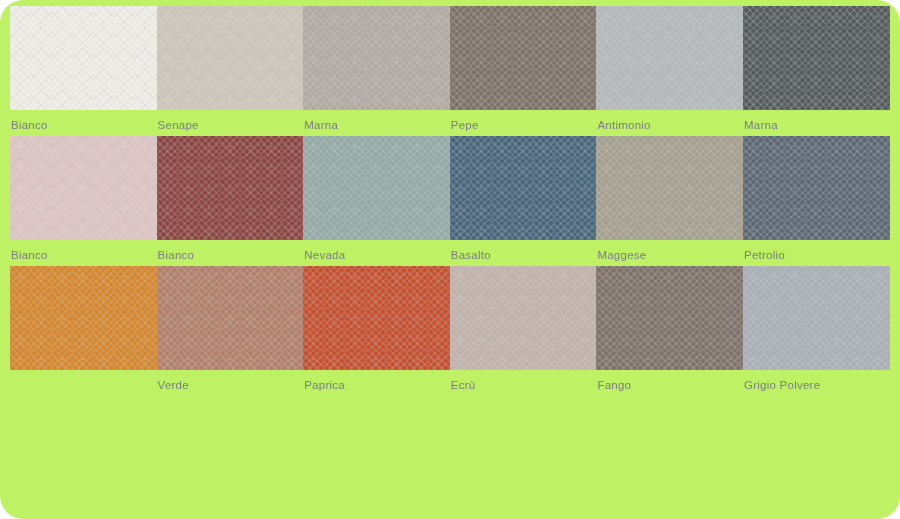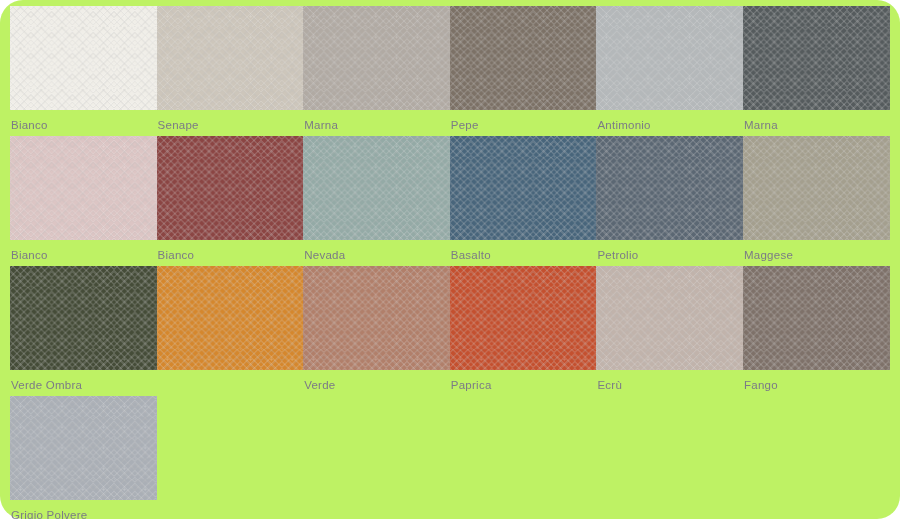--- a/index.html
+++ b/index.html
@@ -182,41 +182,34 @@
         <div class="swatch-label">Nevada</div>
       </div>
       <div class="swatch-cell">
         <div class="swatch-chip" style="background-color: rgb(72, 101, 123);">
           <div class="texture"></div>
           <div class="texture-dots"></div>
         </div>
         <div class="swatch-label">Basalto</div>
       </div>
       <div class="swatch-cell">
+        <div class="swatch-chip" style="background-color: rgb(164, 159, 142);">
+          <div class="texture"></div>
+          <div class="texture-dots"></div>
+        </div>
+        <div class="swatch-label">Maggese</div>
+      </div>
+      <div class="swatch-cell">
         <div class="swatch-chip" style="background-color: rgb(91, 103, 115);">
           <div class="texture"></div>
           <div class="texture-dots"></div>
         </div>
         <div class="swatch-label">Petrolio</div>
       </div>
       <div class="swatch-cell">
-        <div class="swatch-chip" style="background-color: rgb(164, 159, 142);">
-          <div class="texture"></div>
-          <div class="texture-dots"></div>
-        </div>
-        <div class="swatch-label">Maggese</div>
-      </div>
-      <div class="swatch-cell">
-        <div class="swatch-chip" style="background-color: rgb(69, 76, 56);">
-          <div class="texture"></div>
-          <div class="texture-dots"></div>
-        </div>
-        <div class="swatch-label">Verde Ombra</div>
-      </div>
-      <div class="swatch-cell">
         <div class="swatch-chip" style="background-color: rgb(213, 135, 45);">
           <div class="texture"></div>
           <div class="texture-dots"></div>
         </div>
       </div>
       <div class="swatch-cell">
         <div class="swatch-chip" style="background-color: rgb(177, 127, 106);">
           <div class="texture"></div>
           <div class="texture-dots"></div>
         </div>

